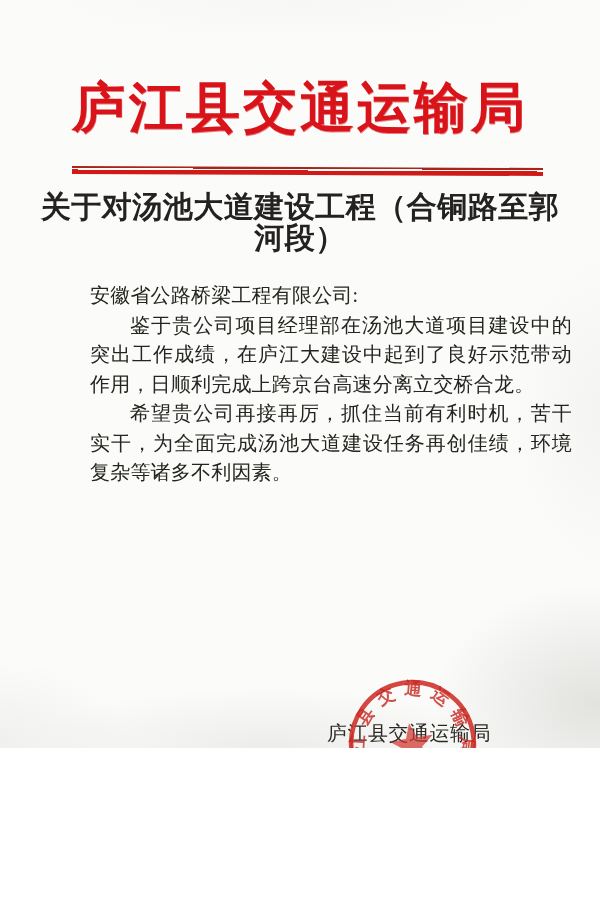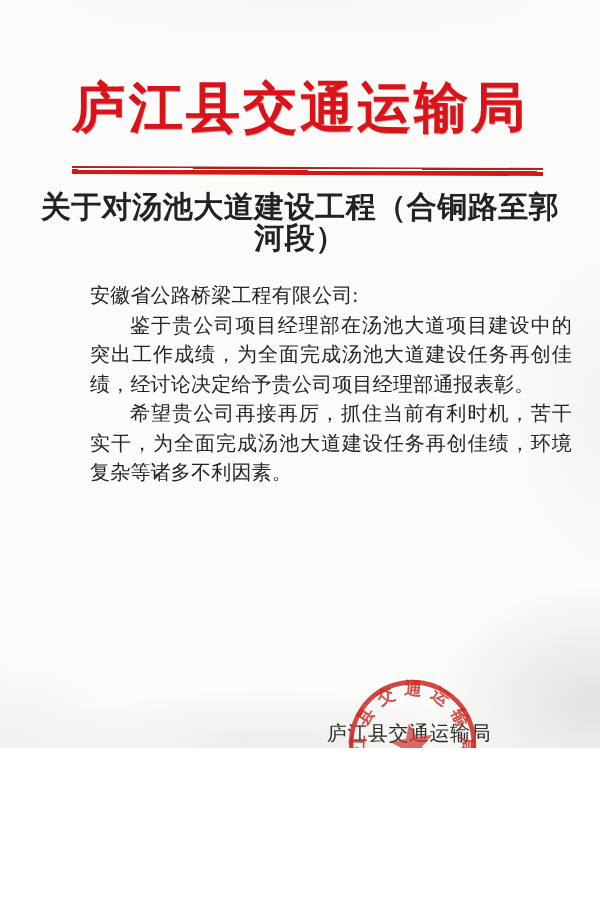--- a/index.html
+++ b/index.html
@@ -90,21 +90,21 @@
   <div class="letterhead">庐江县交通运输局</div>
 
   <div class="rule rule-top"></div>
 
   <div class="doc-title">
     <div>关于对汤池大道建设工程（合铜路至郭河段）</div>
   </div>
 
   <div class="body-block">
     <p class="salutation">安徽省公路桥梁工程有限公司:</p>
-    <p class="para">鉴于贵公司项目经理部在汤池大道项目建设中的突出工作成绩，为全面完成汤池大道建设任务再创佳绩，经讨论决定给予贵公司项目经理部通报表彰。</p>
+    <p class="para">鉴于贵公司项目经理部在汤池大道项目建设中的突出工作成绩，在庐江大建设中起到了良好示范带动作用，日顺利完成上跨京台高速分离立交桥合龙。</p>
     <p class="para">希望贵公司再接再厉，抓住当前有利时机，苦干实干，为全面完成汤池大道建设任务再创佳绩，环境复杂等诸多不利因素。</p>
   </div>
 
   <div class="sig-agency">庐江县交通运输局</div>
   <div class="sig-date">2019 年 8 月 30 日</div>
 
   <div class="seal">
     <svg viewBox="0 0 140 140" xmlns="http://www.w3.org/2000/svg">
       <circle cx="70" cy="70" r="65.5" fill="none" stroke="rgba(205,48,40,0.88)" stroke-width="5"></circle>
       <polygon points="70,48 75.9,63.9 92.8,64.6 79.5,75.1 84.1,91.4 70,82 55.9,91.4 60.5,75.1 47.2,64.6 64.1,63.9" fill="rgba(206,52,44,0.72)"></polygon>

